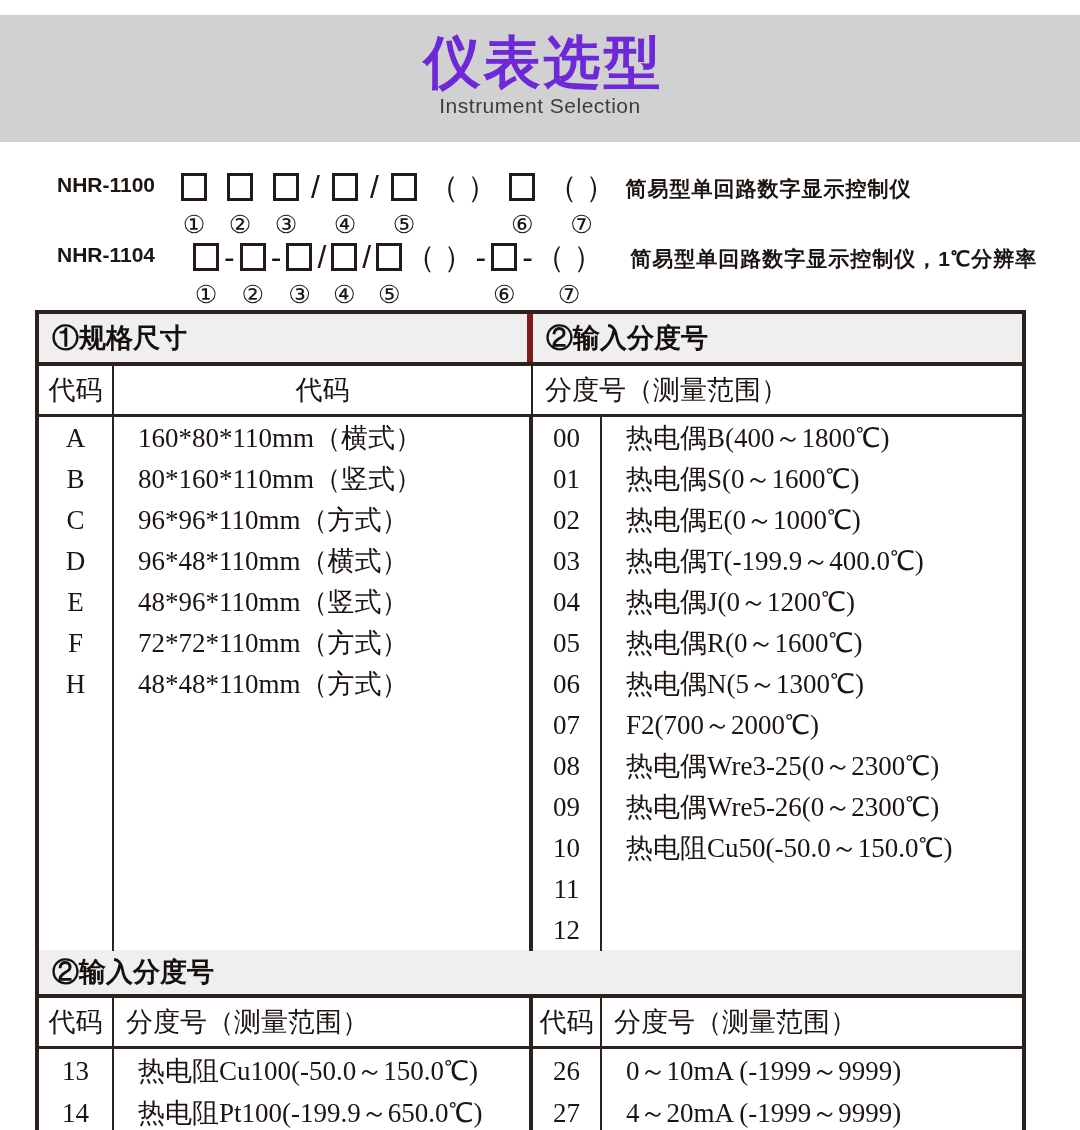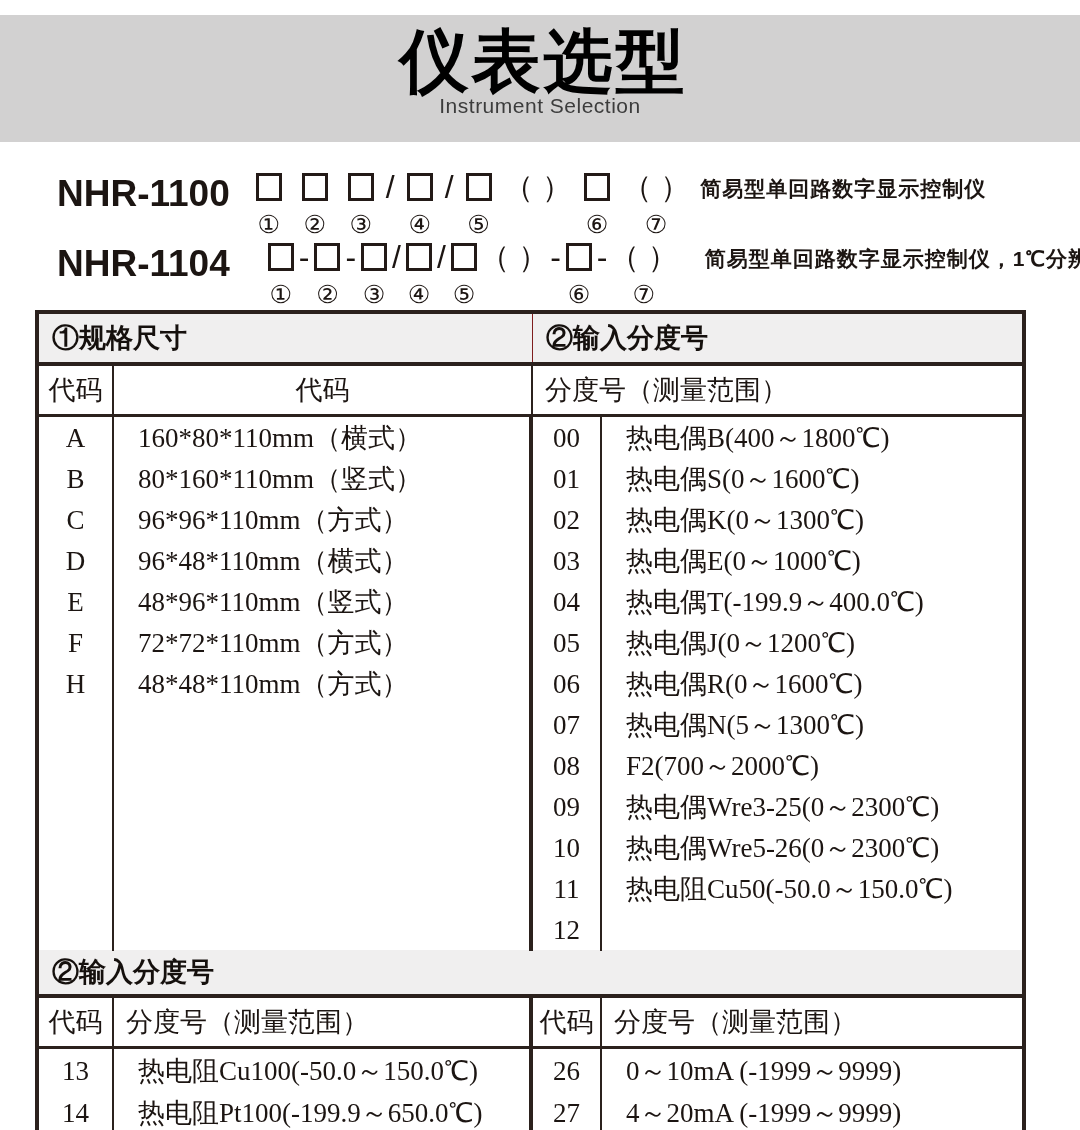--- a/index.html
+++ b/index.html
@@ -3,28 +3,28 @@
 <meta charset="utf-8">
 <style>
   html,body{margin:0;padding:0;}
   body{
     width:1080px;height:1130px;position:relative;overflow:hidden;
     background:#ffffff;color:#1c1512;
     font-family:"Liberation Sans",sans-serif;
   }
   
   .top-band{position:absolute;left:0;top:15px;width:1080px;height:127px;background:#d2d1d1;text-align:center;}
-  .page-title{font-size:69px;font-weight:bold;letter-spacing:3px;color:#000000;margin-top:16px;line-height:62px;padding-left:7px;}
+  .page-title{font-size:57px;font-weight:bold;letter-spacing:3px;color:#6d28d9;margin-top:16px;line-height:62px;padding-left:7px;}
   .page-subtitle{font-size:21px;color:#3c3c3c;letter-spacing:0.5px;line-height:26px;}
 
   
   .model-line{position:absolute;left:57px;display:flex;align-items:flex-start;white-space:nowrap;}
   #model-0{top:170px;}
   #model-1{top:240px;gap:19px;}
-  .model-name{font-size:37px;font-weight:bold;letter-spacing:0px;padding-top:3px;margin-right:16px;}
+  .model-name{font-size:21px;font-weight:bold;letter-spacing:0px;padding-top:3px;margin-right:16px;}
   .tokens{display:flex;align-items:flex-start;}
   .tok{display:inline-flex;flex-direction:column;align-items:center;}
   .tok-top{height:34px;display:flex;align-items:center;justify-content:center;line-height:34px;}
   .box-glyph{width:26px;height:28px;border:3px solid #231a17;box-sizing:border-box;background:#fff;}
   .sep-tok .tok-top{font-size:32px;font-weight:normal;padding:0 2px;}
   .paren-tok .tok-top{font-size:30px;font-weight:normal;white-space:pre;}
   .tok-bot{margin-top:7px;font-size:25px;height:28px;line-height:28px;font-family:"DejaVu Sans",sans-serif;color:#1c1512;}
   #model-0 .box-tok{margin:0 10px;}
   #model-0 .paren-tok{margin:0 2px;}
   #model-1 .box-tok{margin:0 3px;}
@@ -32,21 +32,21 @@
 
   
   .sel-table{
     position:absolute;left:35px;top:310px;width:991px;height:824px;
     border:4px solid #2b211d;border-bottom:none;box-sizing:border-box;
     font-family:"Liberation Serif",serif;background:#fff;
   }
   .hdr-row{display:grid;grid-template-columns:494px 489px;height:48px;border-bottom:4px solid #2b211d;}
   .hdr-cell{background:#f0efef;display:flex;align-items:center;padding-left:13px;box-sizing:border-box;
             font-family:"Liberation Sans",sans-serif;font-size:27px;font-weight:bold;color:#15100d;}
-  .hdr-cell.first{border-right:1px solid #7f1d1d;}
+  .hdr-cell.first{border-right:6px solid #7f1d1d;}
   .sub-row{display:grid;grid-template-columns:75px 419px 69px 420px;height:48px;border-bottom:3px solid #2b211d;}
   .sub-cell{display:flex;align-items:center;font-size:27px;box-sizing:border-box;white-space:nowrap;}
   .ccode{justify-content:center;}
   .c1{border-right:2px solid #2b211d;}
   .c2{border-right:4px solid #2b211d;padding-left:12px;}
   .c3{border-right:2px solid #2b211d;}
   .c4{padding-left:12px;}
   .body-row{display:grid;grid-template-columns:75px 419px 69px 420px;}
   .body-top{height:533px;}
   .body-bottom{height:92px;}
@@ -244,21 +244,20 @@
         <div class="cell">07</div>
         <div class="cell">08</div>
         <div class="cell">09</div>
         <div class="cell">10</div>
         <div class="cell">11</div>
         <div class="cell">12</div>
       </div>
     <div class="body-col val-col c4">
         <div class="cell">热电偶B(400～1800℃)</div>
         <div class="cell">热电偶S(0～1600℃)</div>
-        <div class="cell">热电偶K(0～1300℃)</div>
         <div class="cell">热电偶E(0～1000℃)</div>
         <div class="cell">热电偶T(-199.9～400.0℃)</div>
         <div class="cell">热电偶J(0～1200℃)</div>
         <div class="cell">热电偶R(0～1600℃)</div>
         <div class="cell">热电偶N(5～1300℃)</div>
         <div class="cell">F2(700～2000℃)</div>
         <div class="cell">热电偶Wre3-25(0～2300℃)</div>
         <div class="cell">热电偶Wre5-26(0～2300℃)</div>
         <div class="cell">热电阻Cu50(-50.0～150.0℃)</div>
       </div>

